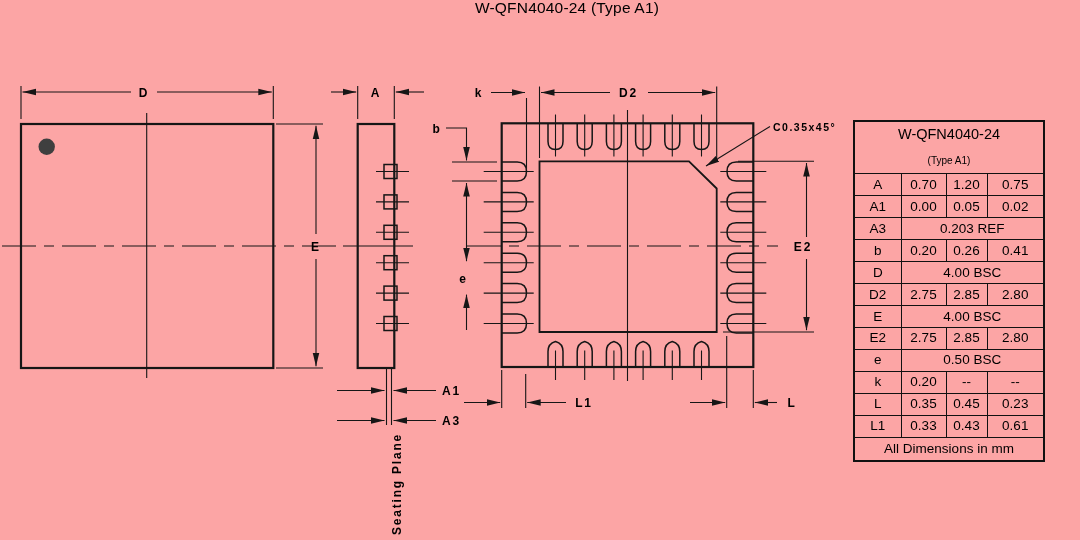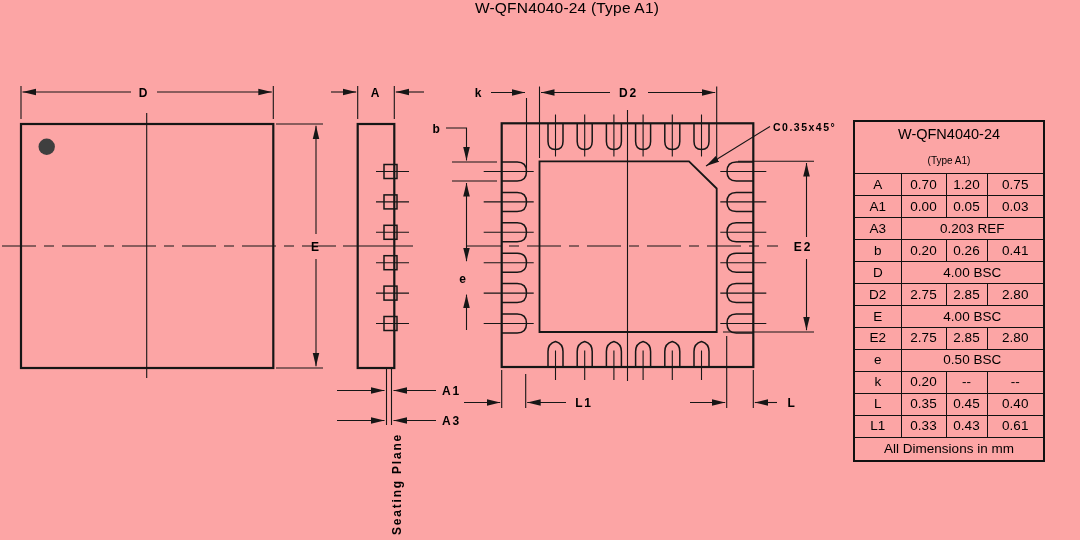--- a/index.html
+++ b/index.html
@@ -248,21 +248,21 @@
     <tr>
       <td>A</td>
           <td>0.70</td>
           <td>1.20</td>
           <td>0.75</td>
     </tr>
     <tr>
       <td>A1</td>
           <td>0.00</td>
           <td>0.05</td>
-          <td>0.03</td>
+          <td>0.02</td>
     </tr>
     <tr>
       <td>A3</td>
           <td colspan="3">0.203 REF</td>
     </tr>
     <tr>
       <td>b</td>
           <td>0.20</td>
           <td>0.26</td>
           <td>0.41</td>
@@ -294,21 +294,21 @@
     <tr>
       <td>k</td>
           <td>0.20</td>
           <td>--</td>
           <td>--</td>
     </tr>
     <tr>
       <td>L</td>
           <td>0.35</td>
           <td>0.45</td>
-          <td>0.40</td>
+          <td>0.23</td>
     </tr>
     <tr>
       <td>L1</td>
           <td>0.33</td>
           <td>0.43</td>
           <td>0.61</td>
     </tr>
     <tr>
           <td class="ft" colspan="4">All Dimensions in mm</td>
         </tr>

